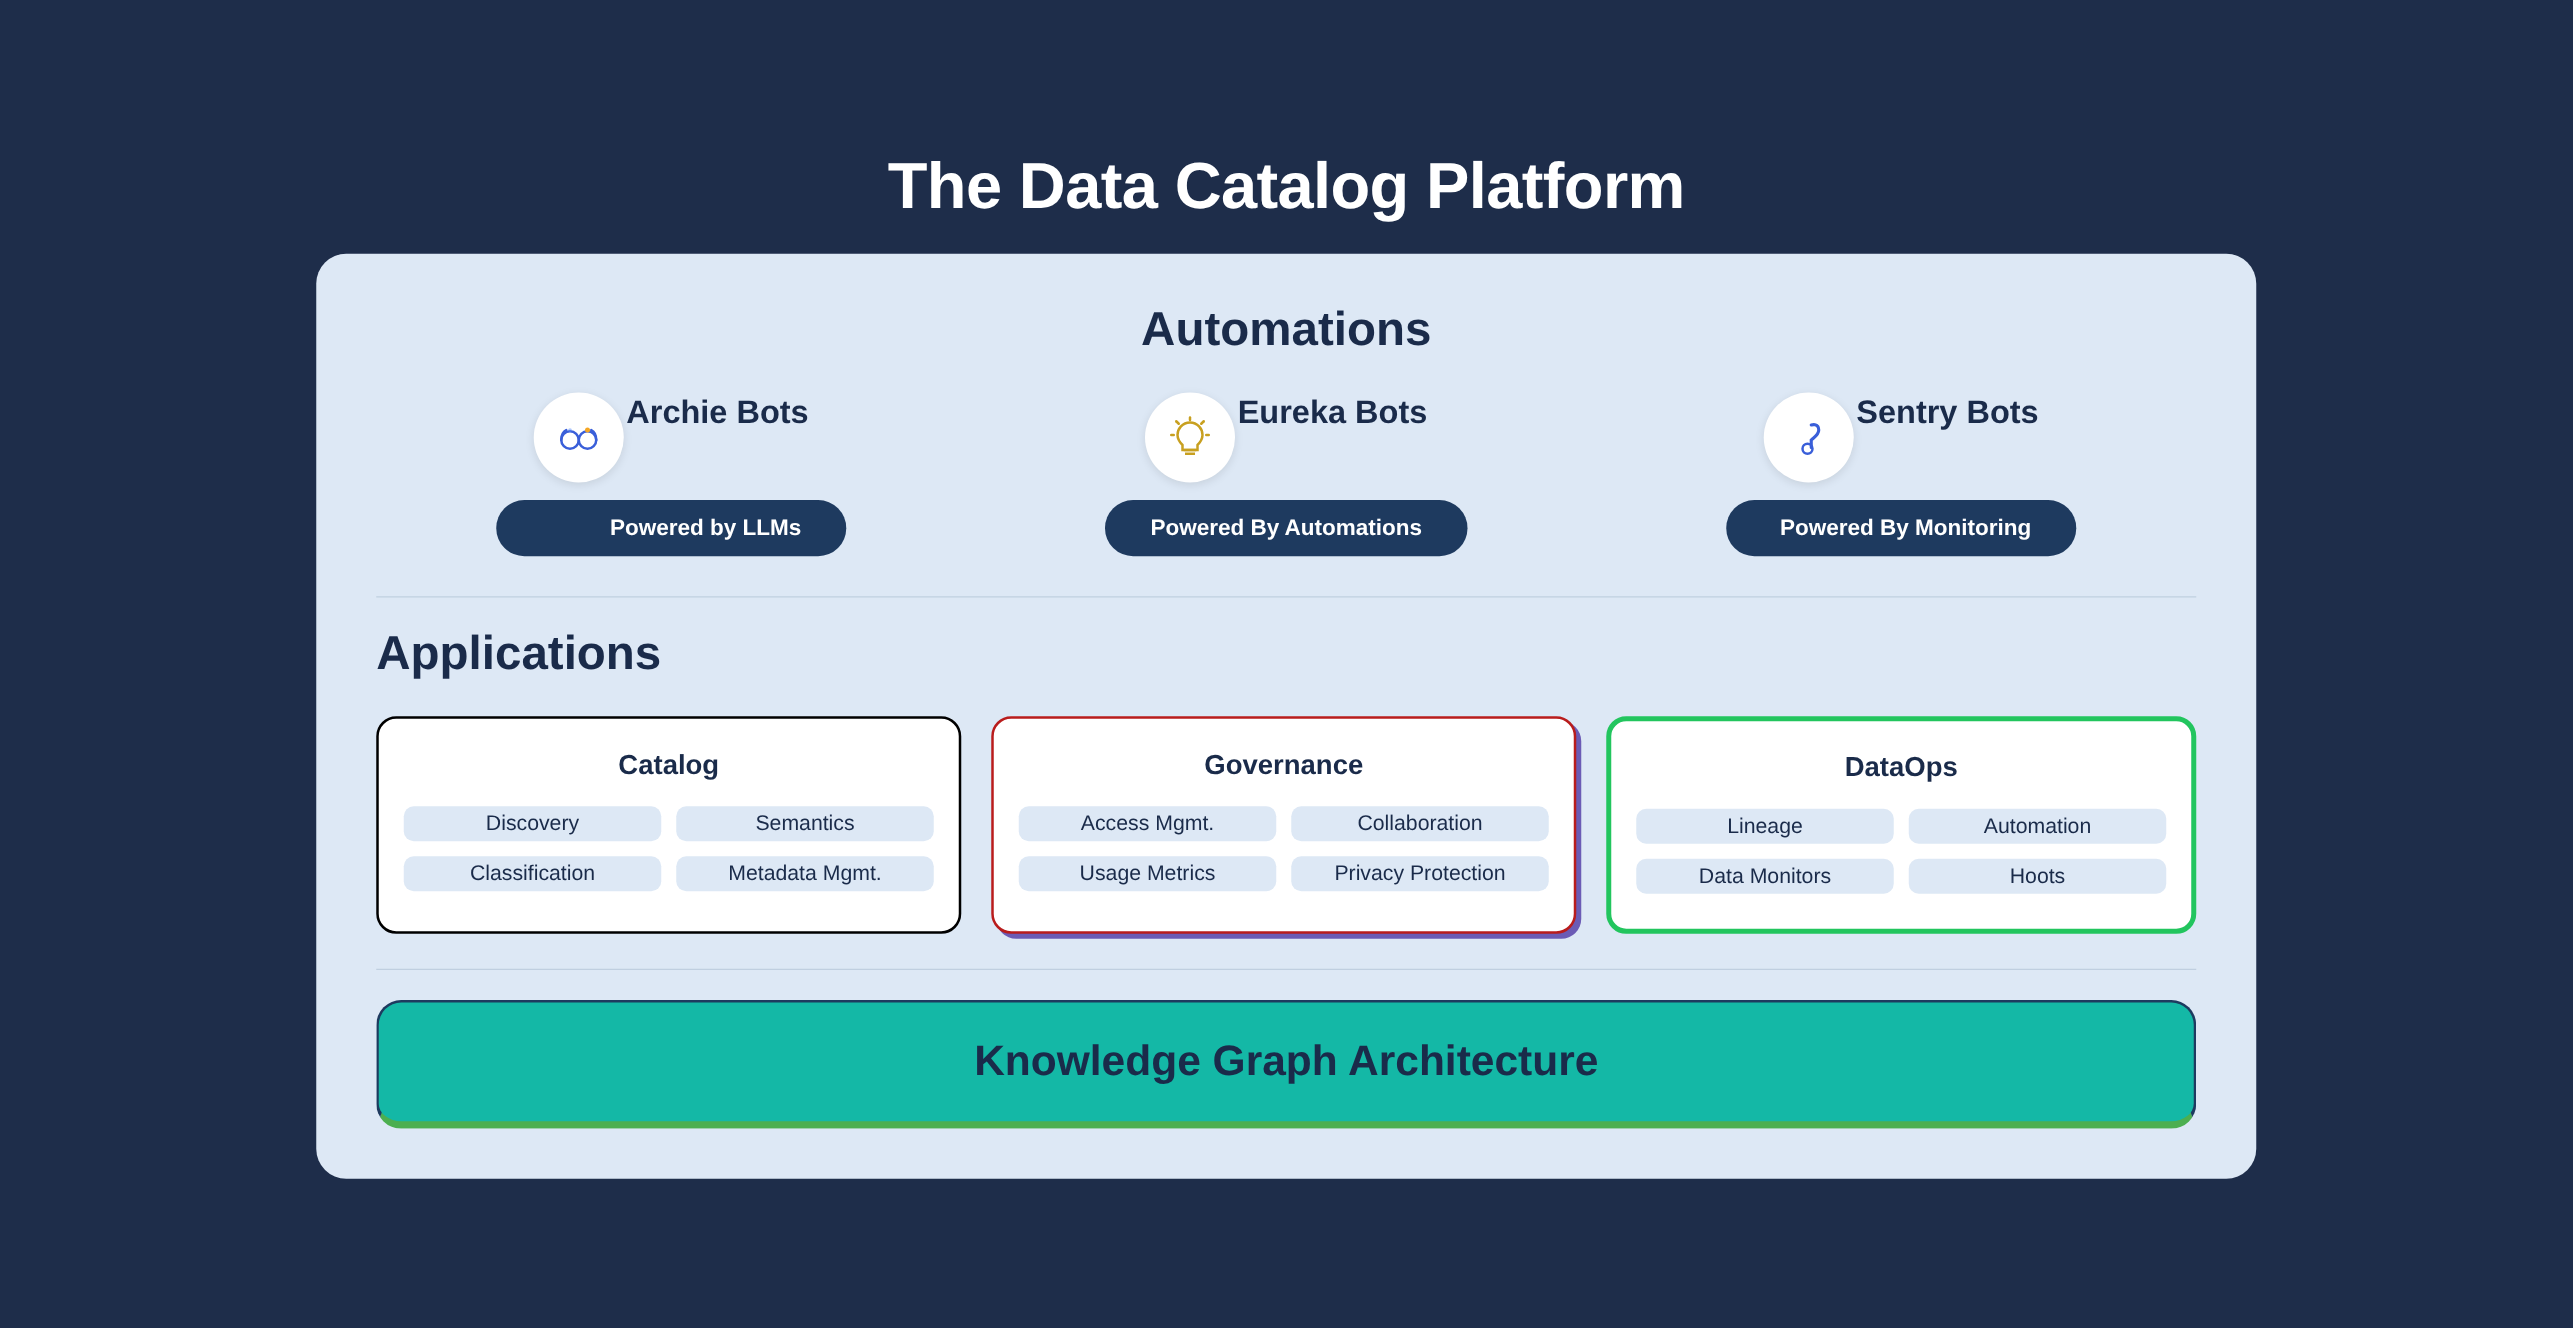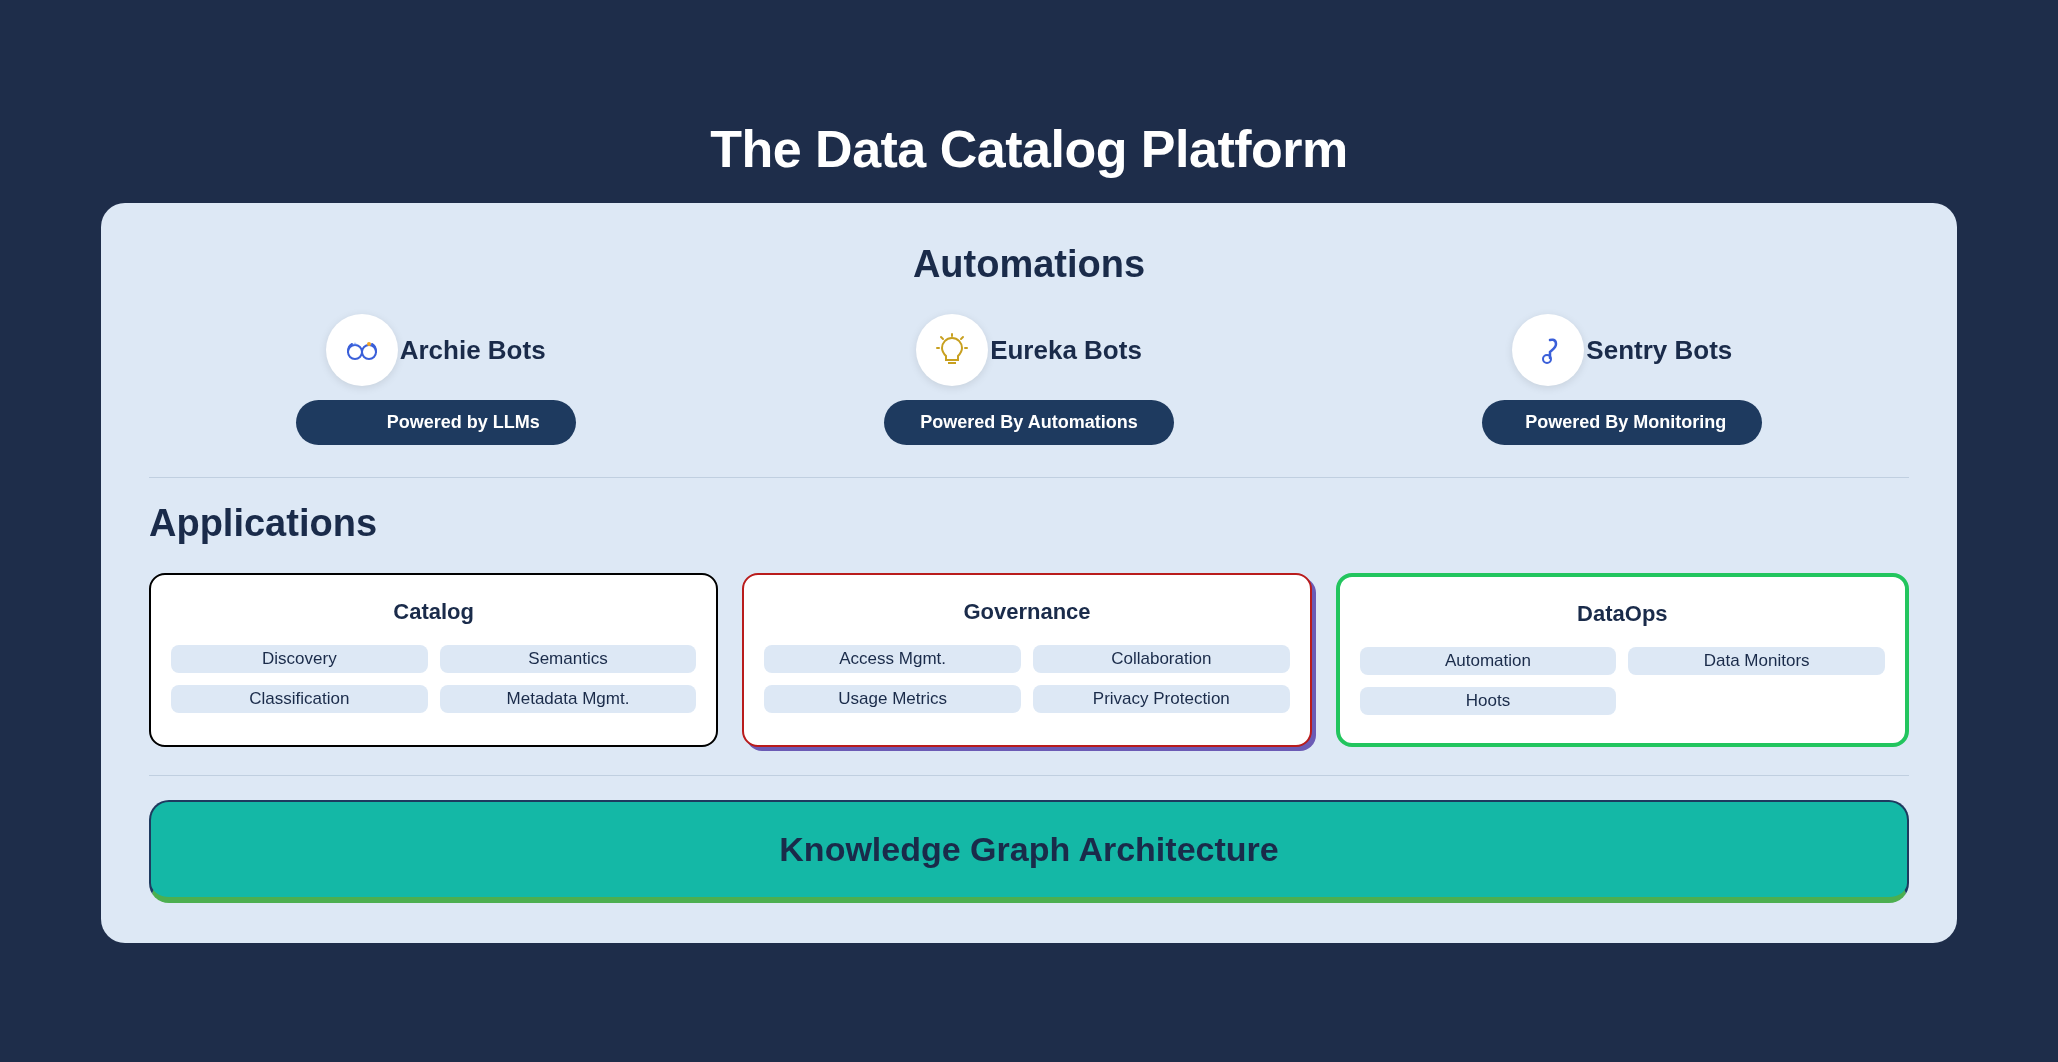--- a/index.html
+++ b/index.html
@@ -8,21 +8,21 @@
       background: #1e2d4a;
       font-family: 'Segoe UI', Arial, sans-serif;
       display: flex;
       align-items: center;
       justify-content: center;
       min-height: 100vh;
       padding: 20px;
     }
 
     .outer-container {
-      width: 1856px;
+      width: 1552px;
       max-width: 100%;
     }
 
     .page-title {
       color: #ffffff;
       font-size: 52px;
       font-weight: 800;
       text-align: center;
       margin-bottom: 24px;
       letter-spacing: -0.5px;
@@ -58,21 +58,21 @@
     .bot-item {
       display: flex;
       flex-direction: column;
       align-items: center;
       gap: 14px;
       flex: 1;
     }
 
     .bot-header {
       display: flex;
-      align-items: center;
+      align-items: flex-start;
       gap: 2px;
     }
 
     .bot-icon-circle {
       width: 72px;
       height: 72px;
       border-radius: 50%;
       background: #ffffff;
       display: flex;
       align-items: center;
@@ -279,20 +279,21 @@
             <div class="app-item">Access Mgmt.</div>
             <div class="app-item">Collaboration</div>
             <div class="app-item">Usage Metrics</div>
             <div class="app-item">Privacy Protection</div>
           </div>
         </div>
 
         <div class="app-box dataops">
           <div class="app-box-title">DataOps</div>
           <div class="app-items-grid">
+            <div class="app-item">Lineage</div>
             <div class="app-item">Automation</div>
             <div class="app-item">Data Monitors</div>
             <div class="app-item">Hoots</div>
           </div>
         </div>
 
       </div>
     </div>
 
     <hr class="section-divider">

